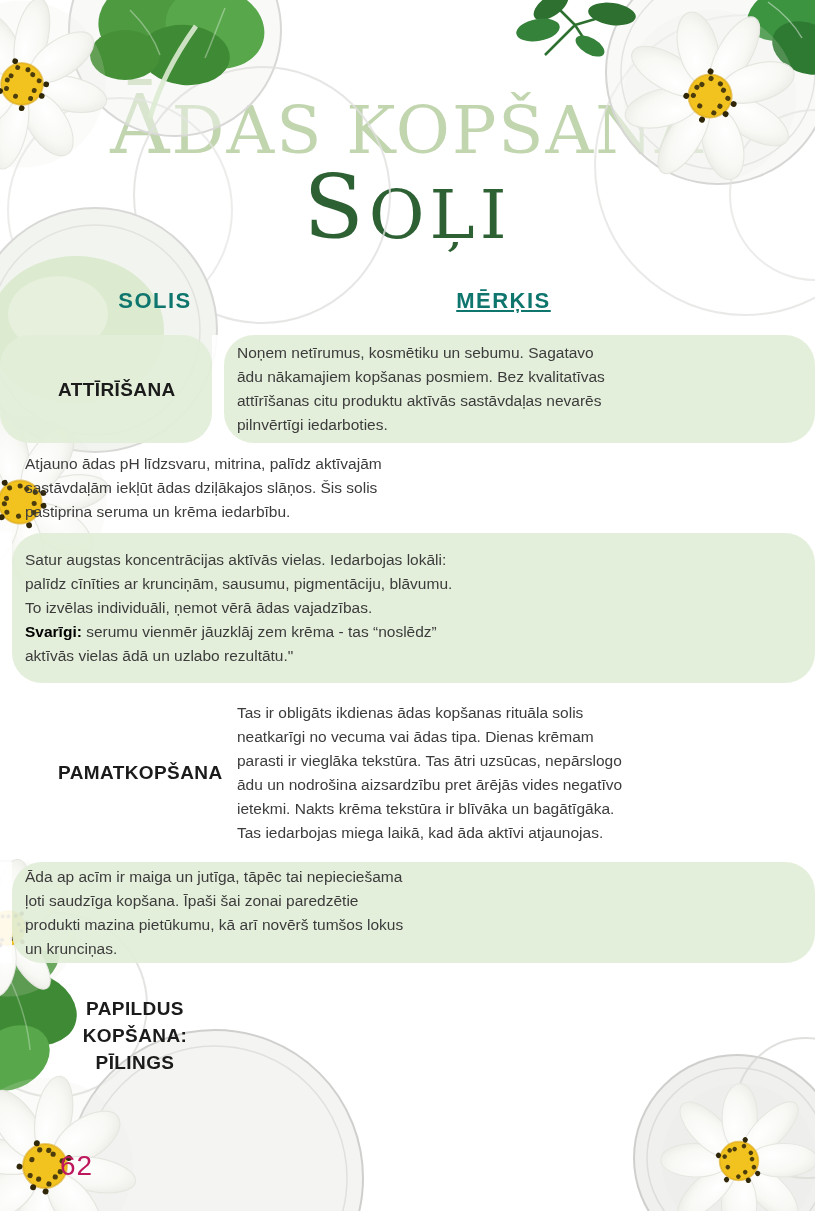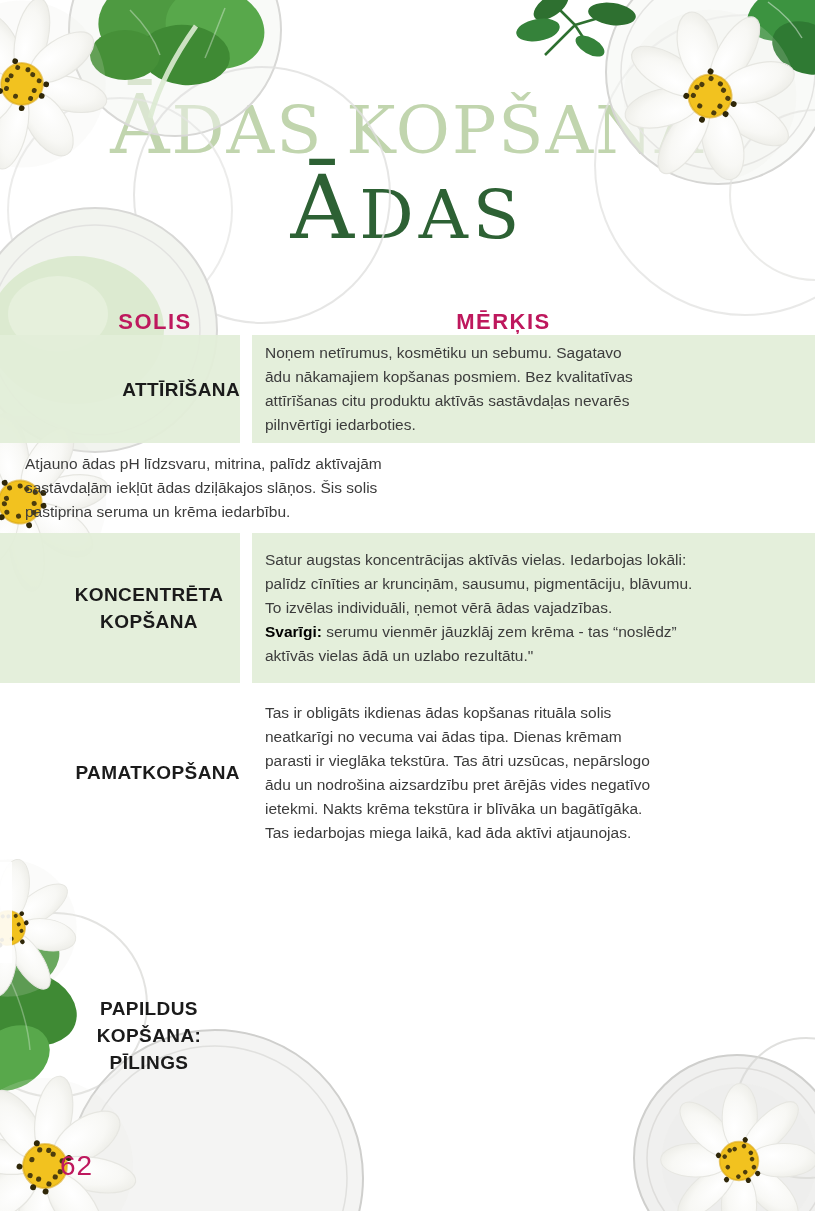--- a/index.html
+++ b/index.html
@@ -16,31 +16,31 @@
   .title-main::first-letter{font-size:82px;}
   .title-sub{
     font-family:"DejaVu Serif", serif;font-weight:normal;margin:2px 0 0 0;
     font-size:68px;line-height:76px;letter-spacing:5px;color:#2d6134;
   }
   .title-sub::first-letter{font-size:88px;}
   
   svg.decor{position:absolute;top:0;left:0;z-index:2;pointer-events:none;}
   
   .table{position:absolute;top:288px;left:0;width:815px;z-index:3;}
-  .thead{display:flex;height:47px;align-items:flex-end;color:#be185d;}
+  .thead{display:flex;height:47px;align-items:flex-start;color:#0f766e;}
   .th{font-size:22px;font-weight:bold;letter-spacing:1.5px;}
   .th-step{width:252px;text-align:center;padding-left:58px;box-sizing:border-box;}
-  .th-goal{flex:1;text-align:center;padding-right:60px;}
+  .th-goal{flex:1;text-align:center;padding-right:60px;text-decoration:underline;}
   .row{display:flex;}
-  .cell-step{width:240px;display:flex;align-items:center;justify-content:flex-end;
+  .cell-step{width:212px;display:flex;align-items:center;justify-content:flex-start;
     padding-left:58px;box-sizing:border-box;}
   .cell-gap{width:12px;}
   .cell-goal{flex:1;display:flex;align-items:center;box-sizing:border-box;
     padding:4px 40px 4px 13px;}
-  .row.green .cell-step,.row.green .cell-goal{background:rgba(226,238,216,0.93);}
+  .row.green .cell-step,.row.green .cell-goal{background:rgba(226,238,216,0.93);border-radius:30px;}
   .row.green .cell-gap{background:rgba(255,255,255,0.9);}
   .step-label{
     font-size:19px;line-height:27px;font-weight:bold;letter-spacing:.4px;color:#1b1b1b;
     text-align:center;max-width:195px;
   }
   .goal-text{
     margin:0;font-size:15.5px;line-height:24px;color:#3c3c3c;white-space:pre-line;
   }
   .goal-text strong{font-weight:bold;color:#000000;}
   .r1{height:108px;} .r2{height:90px;} .r3{height:150px;}
@@ -51,21 +51,21 @@
     font-size:28px;color:#be185d;letter-spacing:1px;
   }
 </style>
 </head>
 <body>
 
 <div class="page">
 
   <header class="title-block">
     <h1 class="title-main">ĀDAS KOPŠANA</h1>
-    <h2 class="title-sub">ĀDAS</h2>
+    <h2 class="title-sub">SOĻI</h2>
   </header>
 
   <svg class="decor" width="815" height="1211" viewBox="0 0 815 1211" aria-hidden="true">
     <defs>
       <radialGradient id="petalGrad" cx="35%" cy="35%" r="80%">
         <stop offset="0%" stop-color="#ffffff"></stop>
         <stop offset="60%" stop-color="#f8f8f5"></stop>
         <stop offset="100%" stop-color="#eaeae4"></stop>
       </radialGradient>
       <g id="flower">
@@ -186,23 +186,20 @@
     <section class="row r2">
       <div class="cell-gap"></div>
       <div class="cell-goal">
           <p class="goal-text">Atjauno ādas pH līdzsvaru, mitrina, palīdz aktīvajām
 sastāvdaļām iekļūt ādas dziļākajos slāņos. Šis solis
 pastiprina seruma un krēma iedarbību.</p>
         </div>
     </section>
 
     <section class="row r3 green">
-      <div class="cell-step">
-          <span class="step-label">KONCENTRĒTA KOPŠANA</span>
-        </div>
       <div class="cell-gap"></div>
       <div class="cell-goal">
         <p class="goal-text"><span>Satur augstas koncentrācijas aktīvās vielas. Iedarbojas lokāli:
 palīdz cīnīties ar krunciņām, sausumu, pigmentāciju, blāvumu.
 To izvēlas individuāli, ņemot vērā ādas vajadzības.
 </span><strong>Svarīgi:</strong><span> serumu vienmēr jāuzklāj zem krēma - tas “noslēdz”
 aktīvās vielas ādā un uzlabo rezultātu."</span></p>
       </div>
     </section>
 
@@ -216,20 +213,26 @@
 neatkarīgi no vecuma vai ādas tipa. Dienas krēmam
 parasti ir vieglāka tekstūra. Tas ātri uzsūcas, nepārslogo
 ādu un nodrošina aizsardzību pret ārējās vides negatīvo
 ietekmi. Nakts krēma tekstūra ir blīvāka un bagātīgāka.
 Tas iedarbojas miega laikā, kad āda aktīvi atjaunojas.</p>
         </div>
     </section>
 
     <section class="row r5 green">
       <div class="cell-gap"></div>
+      <div class="cell-goal">
+          <p class="goal-text">Āda ap acīm ir maiga un jutīga, tāpēc tai nepieciešama
+ļoti saudzīga kopšana. Īpaši šai zonai paredzētie
+produkti mazina pietūkumu, kā arī novērš tumšos lokus
+un krunciņas.</p>
+        </div>
     </section>
 
     <section class="row r6">
       <div class="cell-step">
           <span class="step-label">PAPILDUS KOPŠANA: PĪLINGS</span>
         </div>
       <div class="cell-gap"></div>
     </section>
   </main>
 

